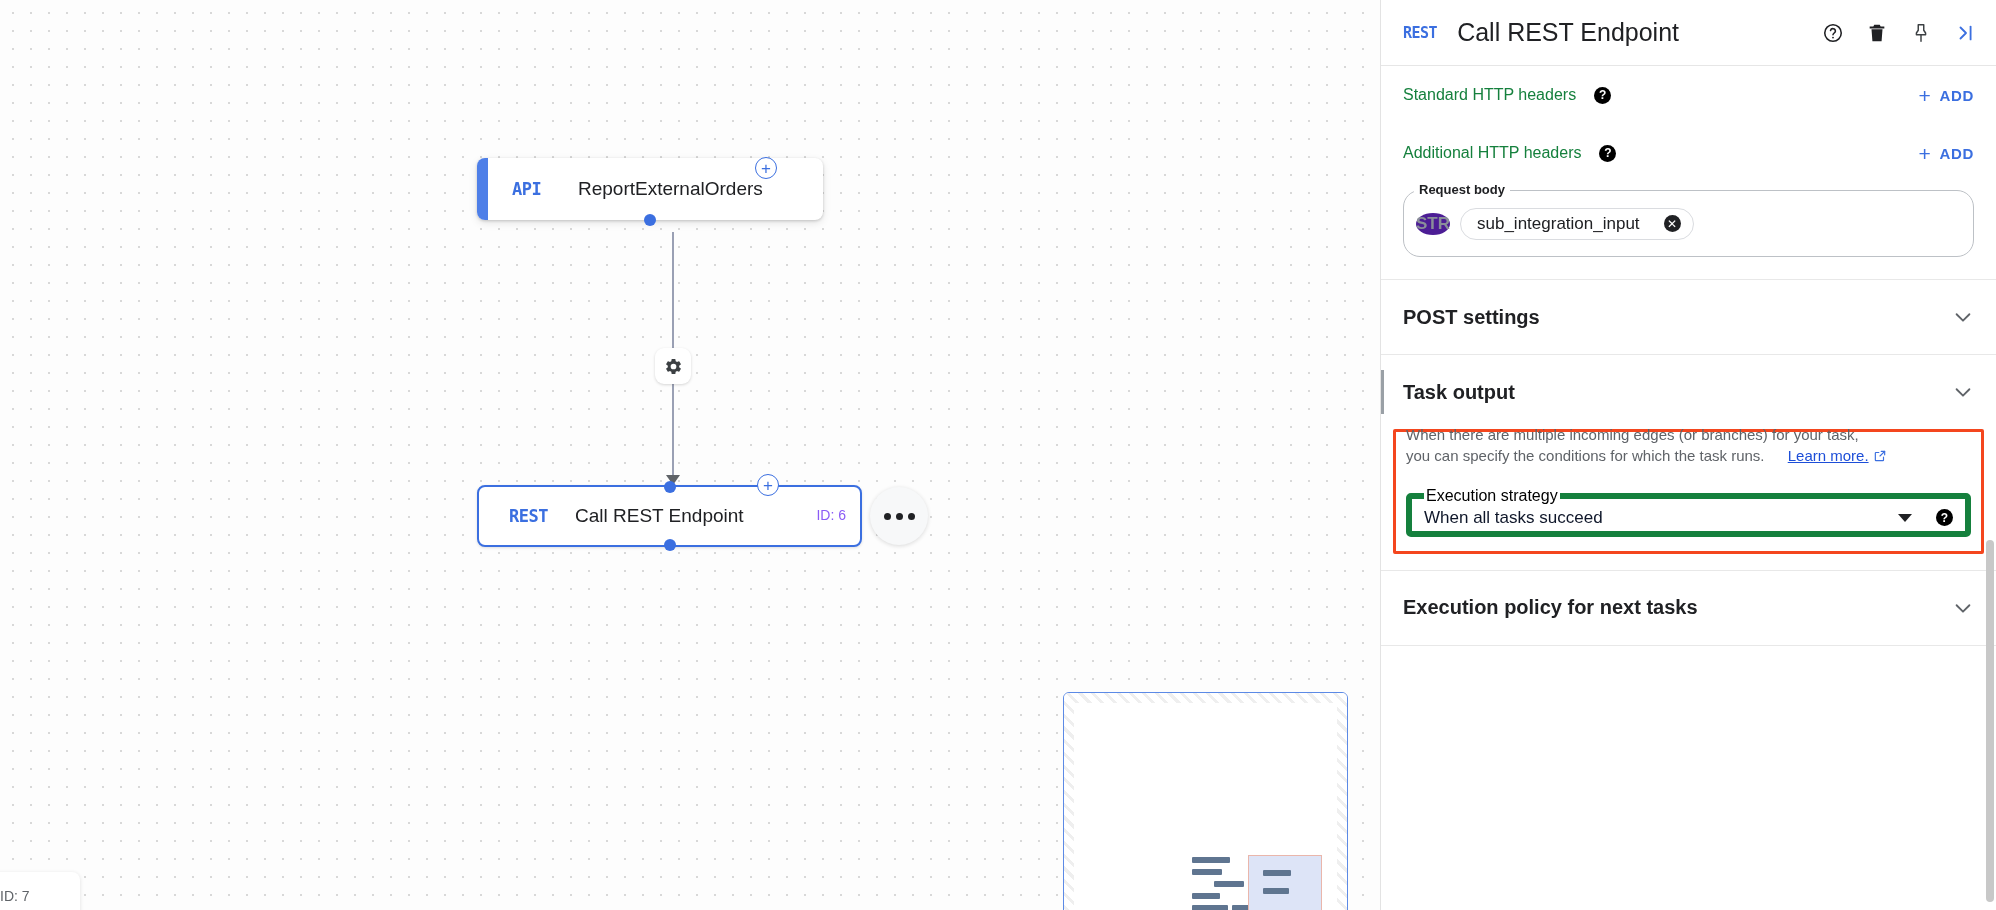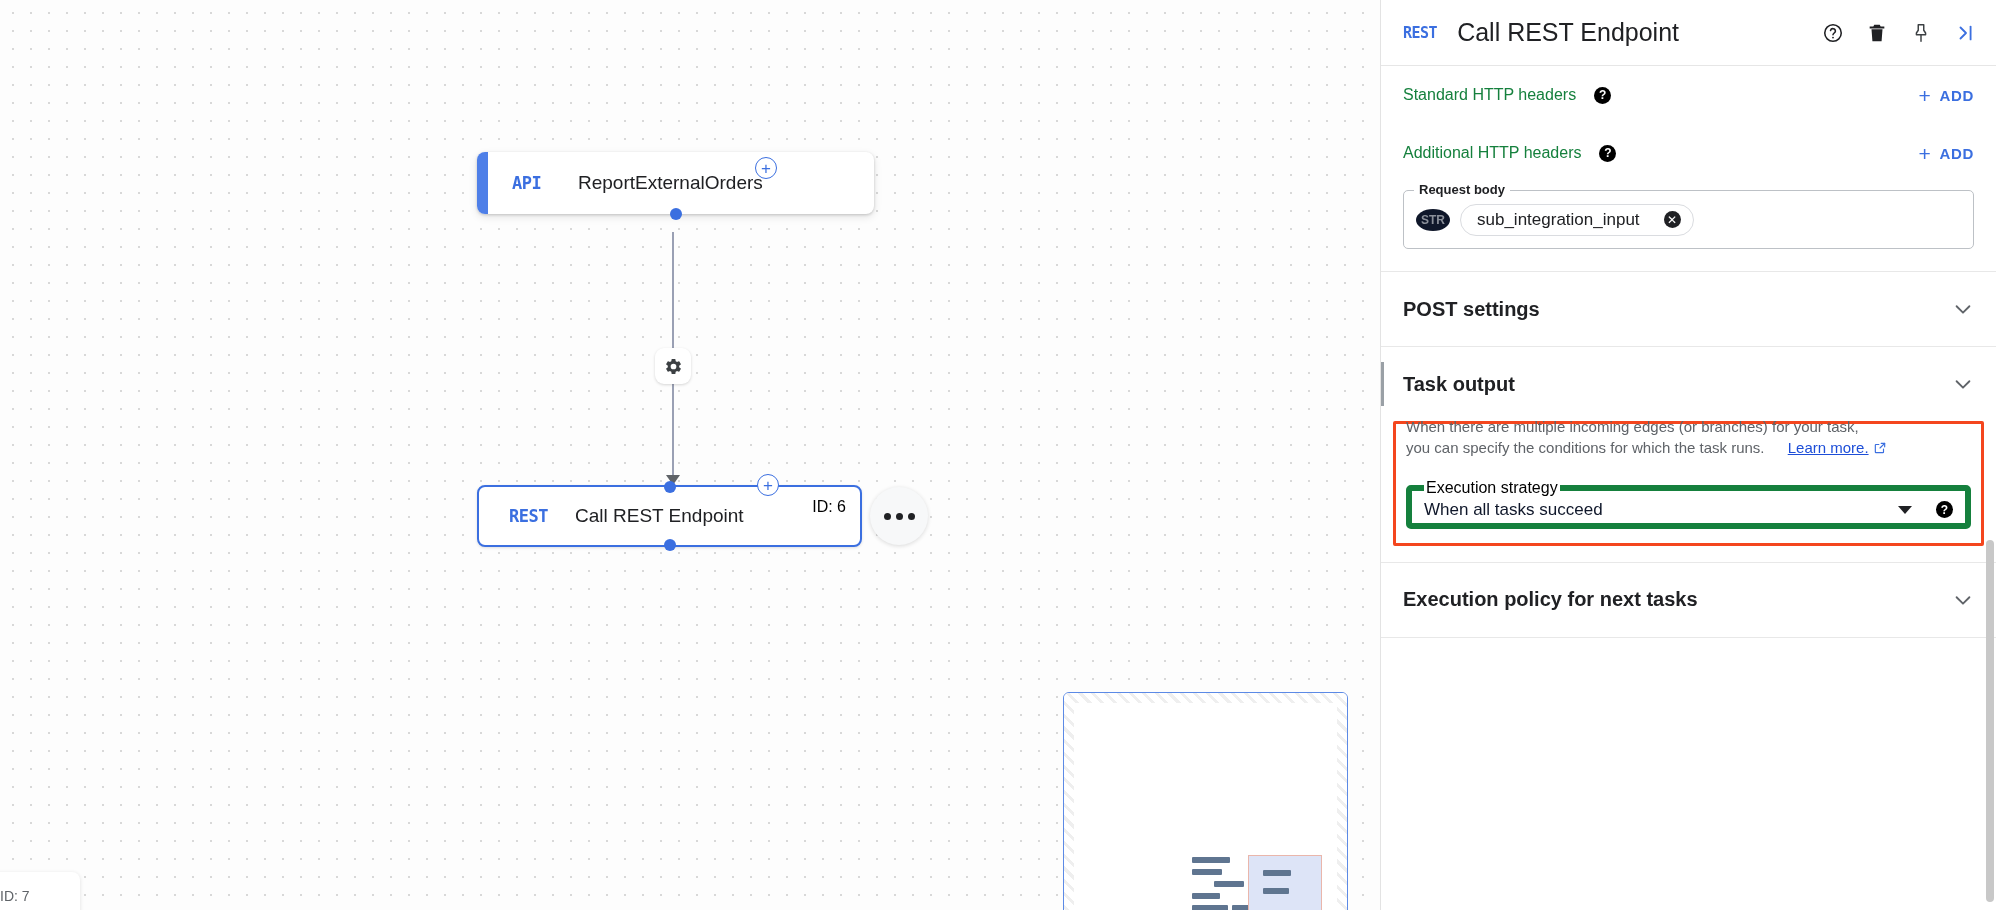--- a/index.html
+++ b/index.html
@@ -24,21 +24,21 @@
   }
 
   .node {
     position: absolute;
     background: #fff;
     border-radius: 8px;
     display: flex;
     align-items: center;
   }
   .node-api {
-    left: 477px; top: 152px; width: 397px; height: 62px;
+    left: 477px; top: 158px; width: 346px; height: 62px;
     box-shadow: 0 1px 3px rgba(0,0,0,0.18), 0 3px 8px rgba(0,0,0,0.10);
   }
   .node-api .accent {
     position: absolute; left: 0; top: 0; bottom: 0; width: 11px;
     background: #4e7fe8;
     border-radius: 8px 0 0 8px;
   }
   .node-rest {
     left: 477px; top: 485px; width: 385px; height: 62px;
     border: 2px solid #3b6fe0;
@@ -54,23 +54,23 @@
     width: 52px;
   }
   .node-rest .node-type { margin-left: 30px; }
   .node-label {
     font-size: 19px;
     color: #202124;
     margin-left: 14px;
   }
   .node-id {
     position: absolute;
-    right: 14px; top: 11px;
-    font-size: 16px;
-    color: #000000;
+    right: 14px; top: 20px;
+    font-size: 14px;
+    color: #8b5cf6;
   }
 
   .port {
     position: absolute;
     width: 12px; height: 12px;
     border-radius: 50%;
     background: #3b6fe0;
     left: 50%; margin-left: -6px;
   }
   .port.bottom { bottom: -6px; }
@@ -230,41 +230,41 @@
     font-weight: 600;
     letter-spacing: 0.7px;
     display: flex; align-items: center; gap: 8px;
     cursor: pointer;
   }
   .addbtn .pl { font-size: 21px; font-weight: 400; line-height: 1; }
 
   .fieldset {
     margin: 8px 22px 0 22px;
     border: 1px solid #bdc1c6;
-    border-radius: 5px;
+    border-radius: 17px;
     position: relative;
-    height: 59px;
+    height: 67px;
     display: flex; align-items: center;
     padding: 0 12px;
   }
   .fieldset > legend {
     position: absolute;
     top: -9px; left: 10px;
     background: #fff;
     padding: 0 5px;
     font-size: 13px;
     font-weight: 700;
     color: #202124;
   }
   .strbadge {
     width: 34px; height: 22px;
     border-radius: 50%;
-    background: #0f172a;
+    background: #4c1d95;
     color: #8a8f99;
-    font-size: 12px; font-weight: 600;
+    font-size: 17px; font-weight: 600;
     display: flex; align-items: center; justify-content: center;
   }
   .chip {
     margin-left: 10px;
     height: 32px;
     border: 1px solid #dadce0;
     border-radius: 16px;
     display: flex; align-items: center;
     padding: 0 12px 0 16px;
     gap: 24px;

